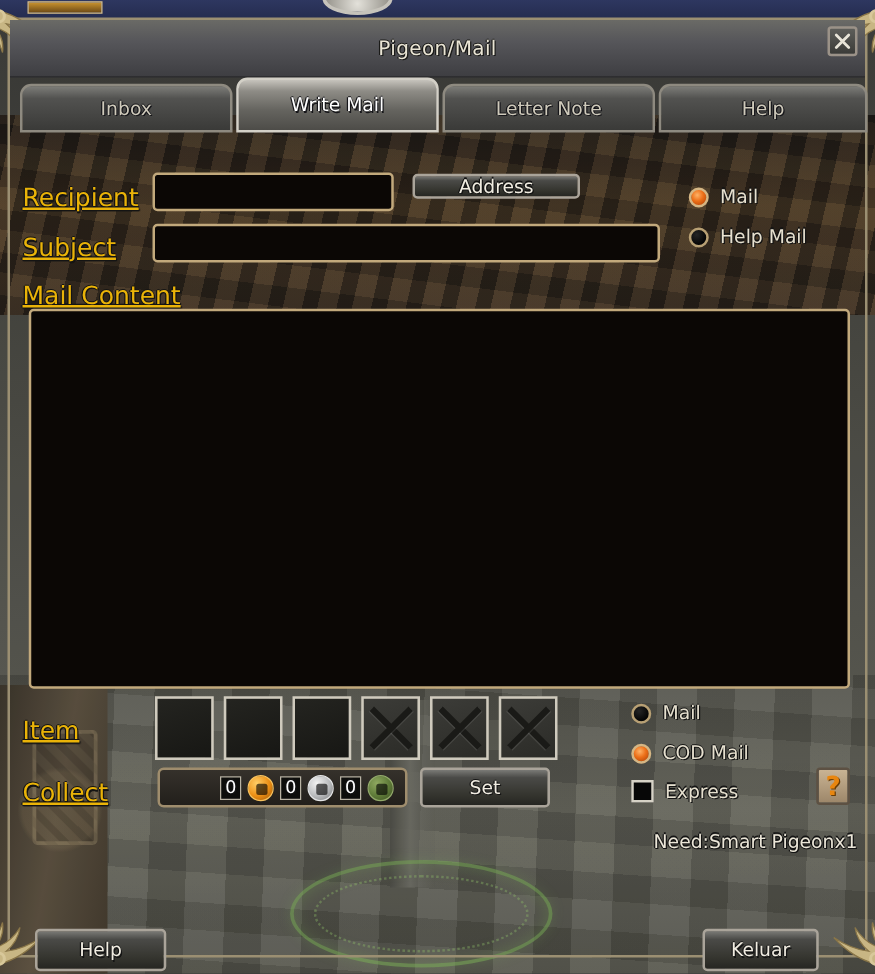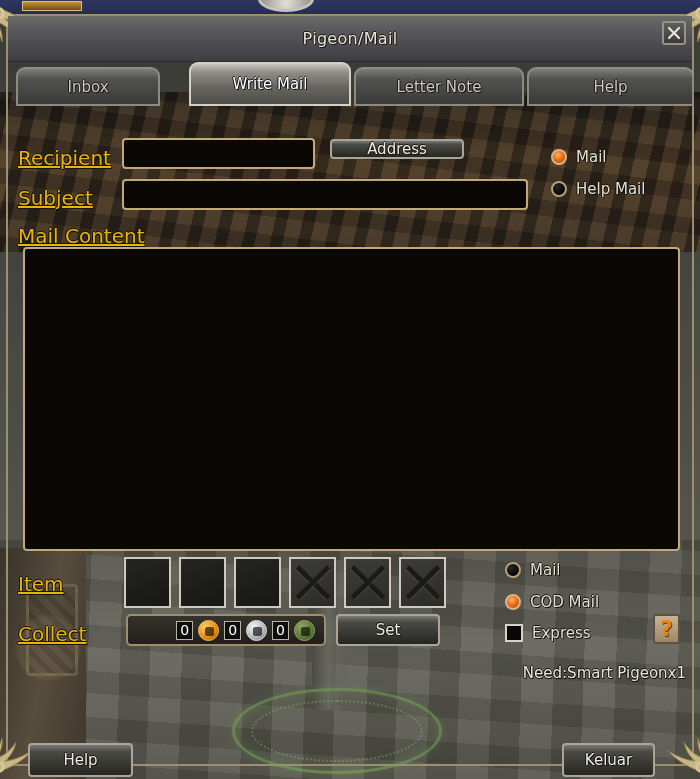--- a/index.html
+++ b/index.html
@@ -133,21 +133,21 @@
     cursor: pointer;
     background: linear-gradient(180deg,#7d7d79 0%,#525250 28%,#3a3a38 100%);
     font-size: 15px; color: #cfcabb;
     text-shadow: 1px 1px 0 #16161a, -1px 0 0 #16161a, 0 -1px 0 #16161a;
   }
   .tab.active {
     top: 12px; height: 44px; z-index: 4;
     background: linear-gradient(180deg,#c6c3bc 0%,#8e8c86 22%,#65645f 60%,#4d4c48 100%);
     color: #ffffff; border-color: #d3d0c7;
   }
-  #tab-0 { left: 8px;   width: 144px; }
+  #tab-0 { left: 8px;   width: 170px; }
   #tab-1 { left: 181px; width: 162px; }
   #tab-2 { left: 346px; width: 170px; }
   #tab-3 { left: 519px; width: 167px; }
 
   
   #body-region { position: absolute; left: 0; top: 90px; width: 100%; bottom: 0; }
 
   .lbl {
     position: absolute;
     font-size: 20px; color: #eab308;
@@ -173,21 +173,21 @@
     border: 2px solid #aaa49a;
     border-radius: 4px;
     color: #f0ece1; font-size: 15px;
     font-family: "DejaVu Sans", sans-serif;
     display: flex; align-items: center; justify-content: center;
     cursor: pointer;
     text-shadow: 1px 1px 0 #141414, -1px 0 0 #141414, 0 -1px 0 #141414;
   }
 
   
-  .opt-row { position: absolute; display: flex; align-items: center; gap: 9px; cursor: pointer; }
+  .opt-row { position: absolute; display: flex; align-items: flex-end; gap: 9px; cursor: pointer; }
   .radio {
     width: 16px; height: 16px; border-radius: 50%;
     background: radial-gradient(circle at 36% 32%, #252525, #050505 70%);
     border: 2px solid #b8a074;
     flex: none;
   }
   .radio.on {
     background: radial-gradient(circle at 40% 34%, #ffb266 0%, #ec6f18 45%, #a83d06 100%);
     border-color: #d5b684;
   }

